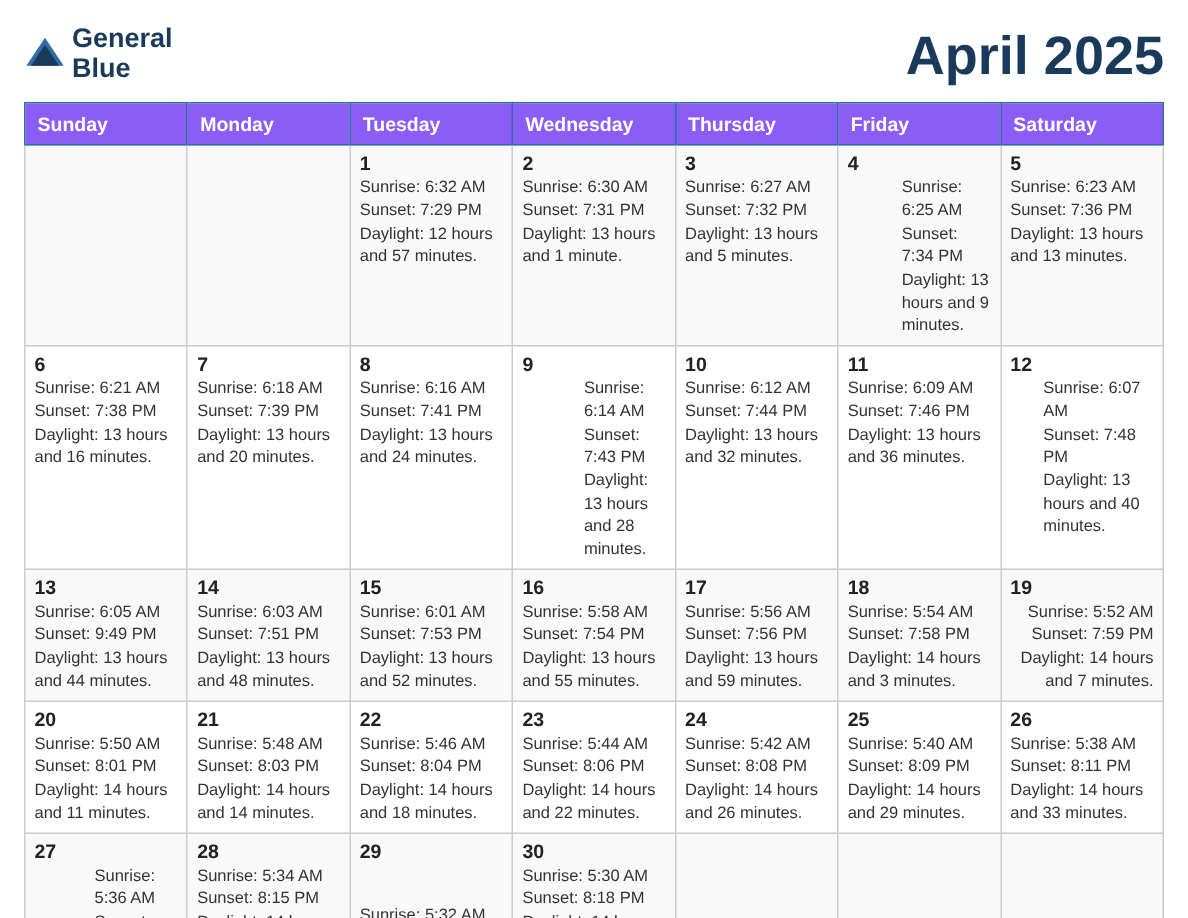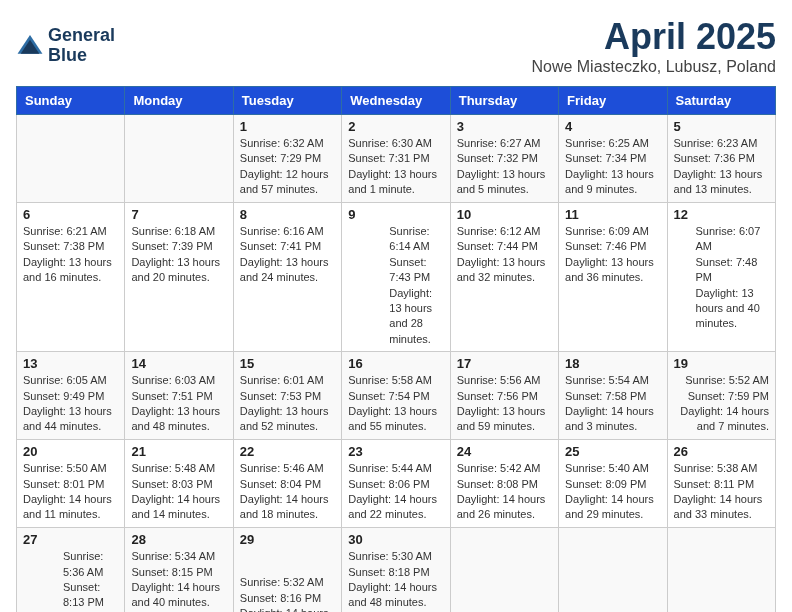--- a/index.html
+++ b/index.html
@@ -6,21 +6,21 @@
     body {
       font-family: Arial, sans-serif;
       background: #fff;
       width: 792px;
       min-height: 612px;
       padding: 16px;
     }
     .header {
       display: flex;
       justify-content: space-between;
-      align-items: center;
+      align-items: flex-start;
       margin-bottom: 10px;
       gap: 20px;
     }
     .logo {
       display: flex;
       align-items: center;
       gap: 4px;
     }
     .logo-text {
       font-size: 18px;
@@ -44,21 +44,21 @@
       font-size: 16px;
       color: #444;
       font-weight: normal;
     }
     table {
       width: 100%;
       border-collapse: collapse;
       font-size: 11px;
     }
     thead tr th {
-      background-color: #1d4ed8;
+      background-color: #8b5cf6;
       color: #fff;
       text-align: left;
       padding: 6px 8px;
       font-size: 13px;
       font-weight: bold;
       border: 1px solid #2e6da4;
     }
     tbody tr td {
       border: 1px solid #ccc;
       vertical-align: top;
@@ -95,21 +95,20 @@
       <polygon points="18,4 34,28 2,28" fill="#2e6da4"></polygon>
       <polygon points="18,10 30,28 6,28" fill="#1a3a5c"></polygon>
     </svg>
     <div class="logo-text">
       <div>General</div>
       <div>Blue</div>
     </div>
   </div>
   <div class="title-block">
     <div class="calendar-title">April 2025</div>
-    <div class="calendar-subtitle">Nowe Miasteczko, Lubusz, Poland</div>
   </div>
 </div>
 
 <table>
   <thead>
     <tr>
     <th>Sunday</th>
         <th>Monday</th>
         <th>Tuesday</th>
         <th>Wednesday</th>
@@ -135,21 +134,21 @@
 Daylight: 13 hours and 1 minute.</div>
         </td>
         <td>
           <span class="day-num">3</span>
           <div class="day-info" style="white-space: pre-line;">Sunrise: 6:27 AM
 Sunset: 7:32 PM
 Daylight: 13 hours and 5 minutes.</div>
         </td>
         <td>
           <span class="day-num">4</span>
-          <div class="day-info" style="white-space: pre-line;">Sunrise: 6:25 AM
+          <div class="day-info" style="white-space: pre-line; margin-left: 36px;">Sunrise: 6:25 AM
 Sunset: 7:34 PM
 Daylight: 13 hours and 9 minutes.</div>
         </td>
         <td>
           <span class="day-num">5</span>
           <div class="day-info" style="white-space: pre-line;">Sunrise: 6:23 AM
 Sunset: 7:36 PM
 Daylight: 13 hours and 13 minutes.</div>
         </td>
       </tr>

